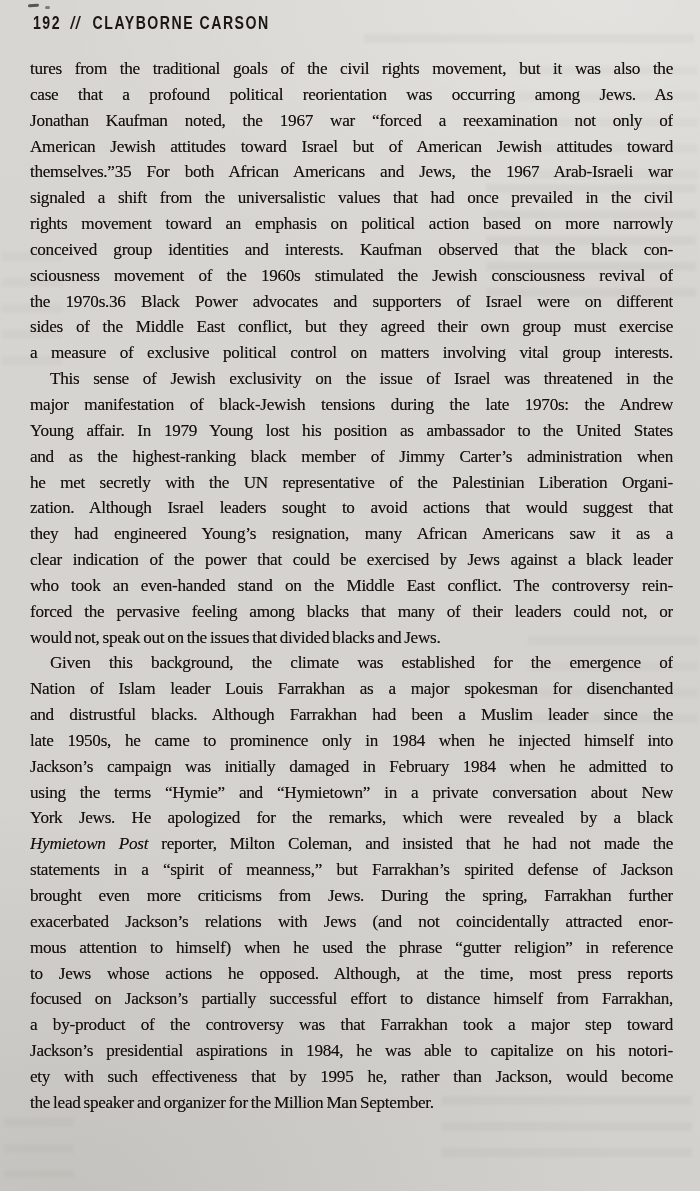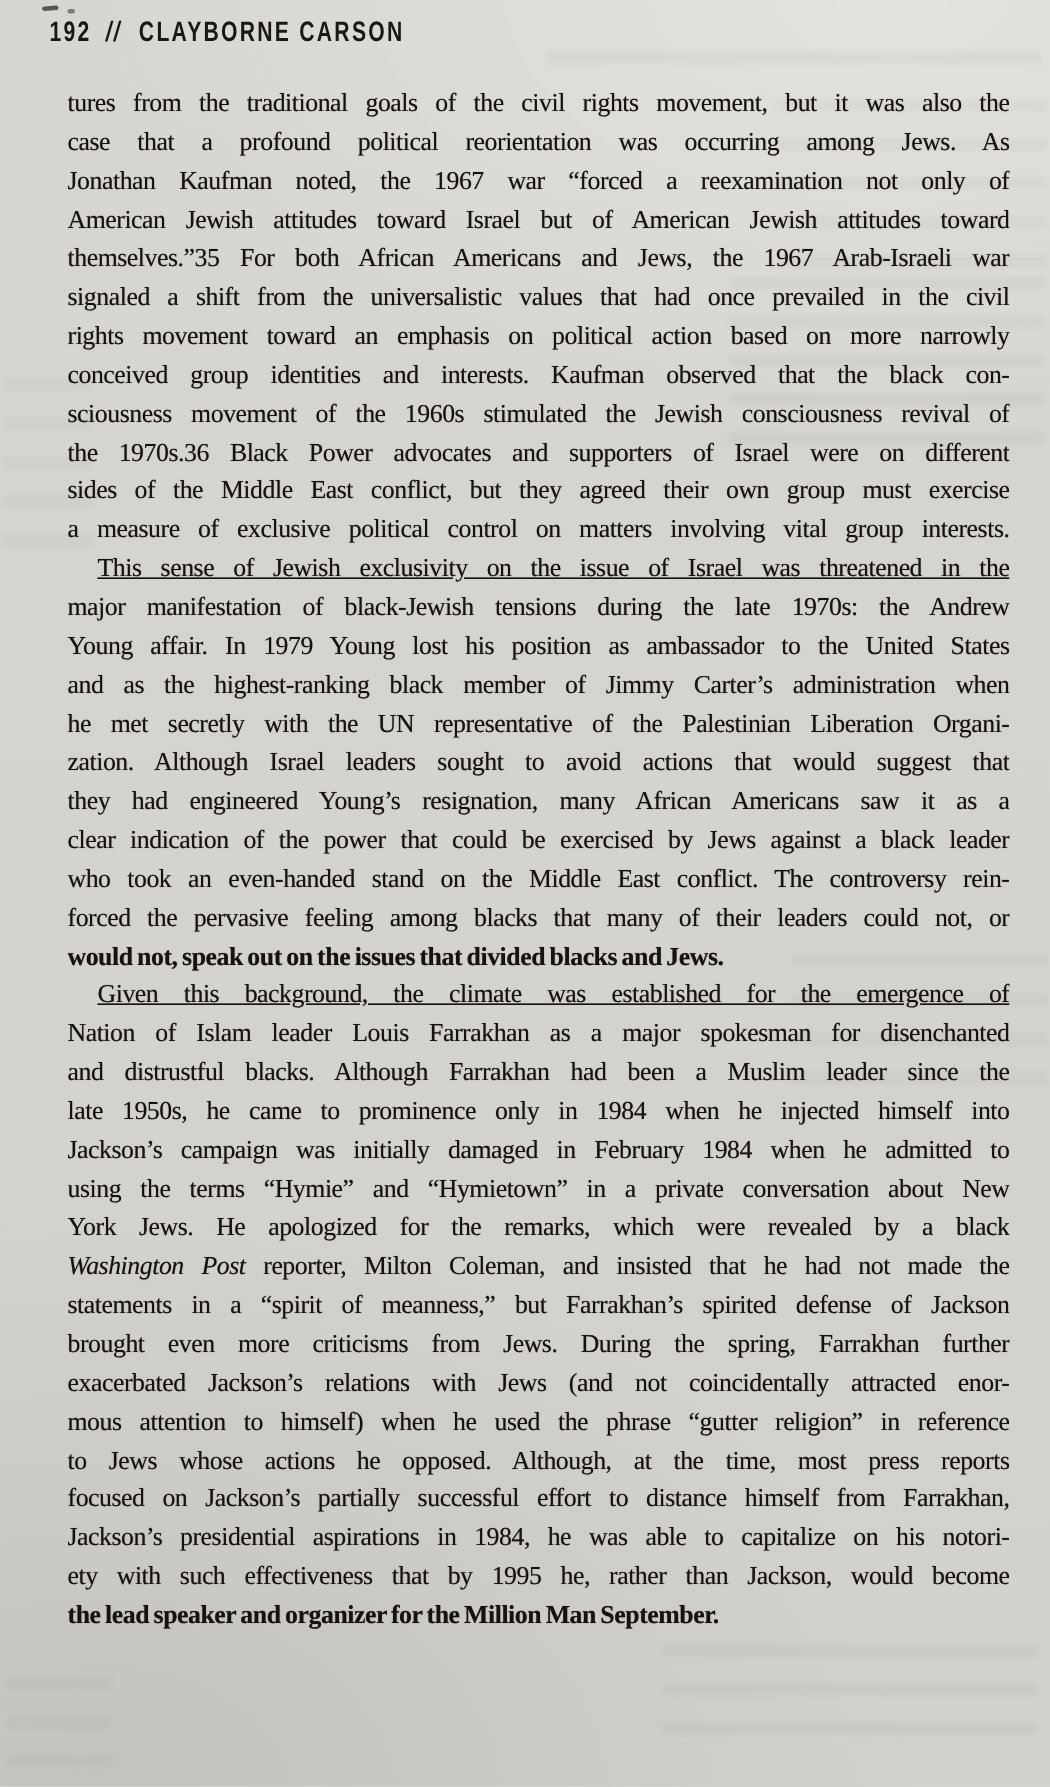--- a/index.html
+++ b/index.html
@@ -67,24 +67,23 @@
     word-spacing: -1px;
     text-shadow: 0 0 0.6px rgba(23,18,14,0.55);
   }
   .ln {
     height: 25.85px;
     line-height: 25.85px;
     text-align: justify;
     text-align-last: justify;
     overflow: hidden;
     white-space: normal;
-    margin-left: 15px;
   }
-  .ln.ind { text-indent: 20px; text-decoration: underline; }
-  .ln.end { text-align-last: left; font-weight: bold; }
+  .ln.ind { text-indent: 20px; }
+  .ln.end { text-align-last: left; }
   .italic { font-style: italic; }
 </style>
 </head>
 <body>
 
 <div class="sheet">
   <div class="ghost g1"></div>
   <div class="ghost g2"></div>
   <div class="ghost g3"></div>
   <div class="ghost g4"></div>
@@ -130,26 +129,27 @@
     </div>
 
     <div>
       <div class="ln ind">Given this background, the climate was established for the emergence of</div>
       <div class="ln">Nation of Islam leader Louis Farrakhan as a major spokesman for disenchanted</div>
       <div class="ln">and distrustful blacks. Although Farrakhan had been a Muslim leader since the</div>
       <div class="ln">late 1950s, he came to prominence only in 1984 when he injected himself into</div>
       <div class="ln">Jackson’s campaign was initially damaged in February 1984 when he admitted to</div>
       <div class="ln">using the terms “Hymie” and “Hymietown” in a private conversation about New</div>
       <div class="ln">York Jews. He apologized for the remarks, which were revealed by a black</div>
-      <div class="ln"><span class="italic">Washington Post</span><span> reporter, Milton Coleman, and insisted that he had not made the</span></div>
+      <div class="ln"><span class="italic">Hymietown Post</span><span> reporter, Milton Coleman, and insisted that he had not made the</span></div>
       <div class="ln">statements in a “spirit of meanness,” but Farrakhan’s spirited defense of Jackson</div>
       <div class="ln">brought even more criticisms from Jews. During the spring, Farrakhan further</div>
       <div class="ln">exacerbated Jackson’s relations with Jews (and not coincidentally attracted enor-</div>
       <div class="ln">mous attention to himself) when he used the phrase “gutter religion” in reference</div>
       <div class="ln">to Jews whose actions he opposed. Although, at the time, most press reports</div>
       <div class="ln">focused on Jackson’s partially successful effort to distance himself from Farrakhan,</div>
+      <div class="ln">a by-product of the controversy was that Farrakhan took a major step toward</div>
       <div class="ln">Jackson’s presidential aspirations in 1984, he was able to capitalize on his notori-</div>
       <div class="ln">ety with such effectiveness that by 1995 he, rather than Jackson, would become</div>
       <div class="ln end">the lead speaker and organizer for the Million Man September.</div>
     </div>
 
   </div>
 </div>
 
 </body></html>

